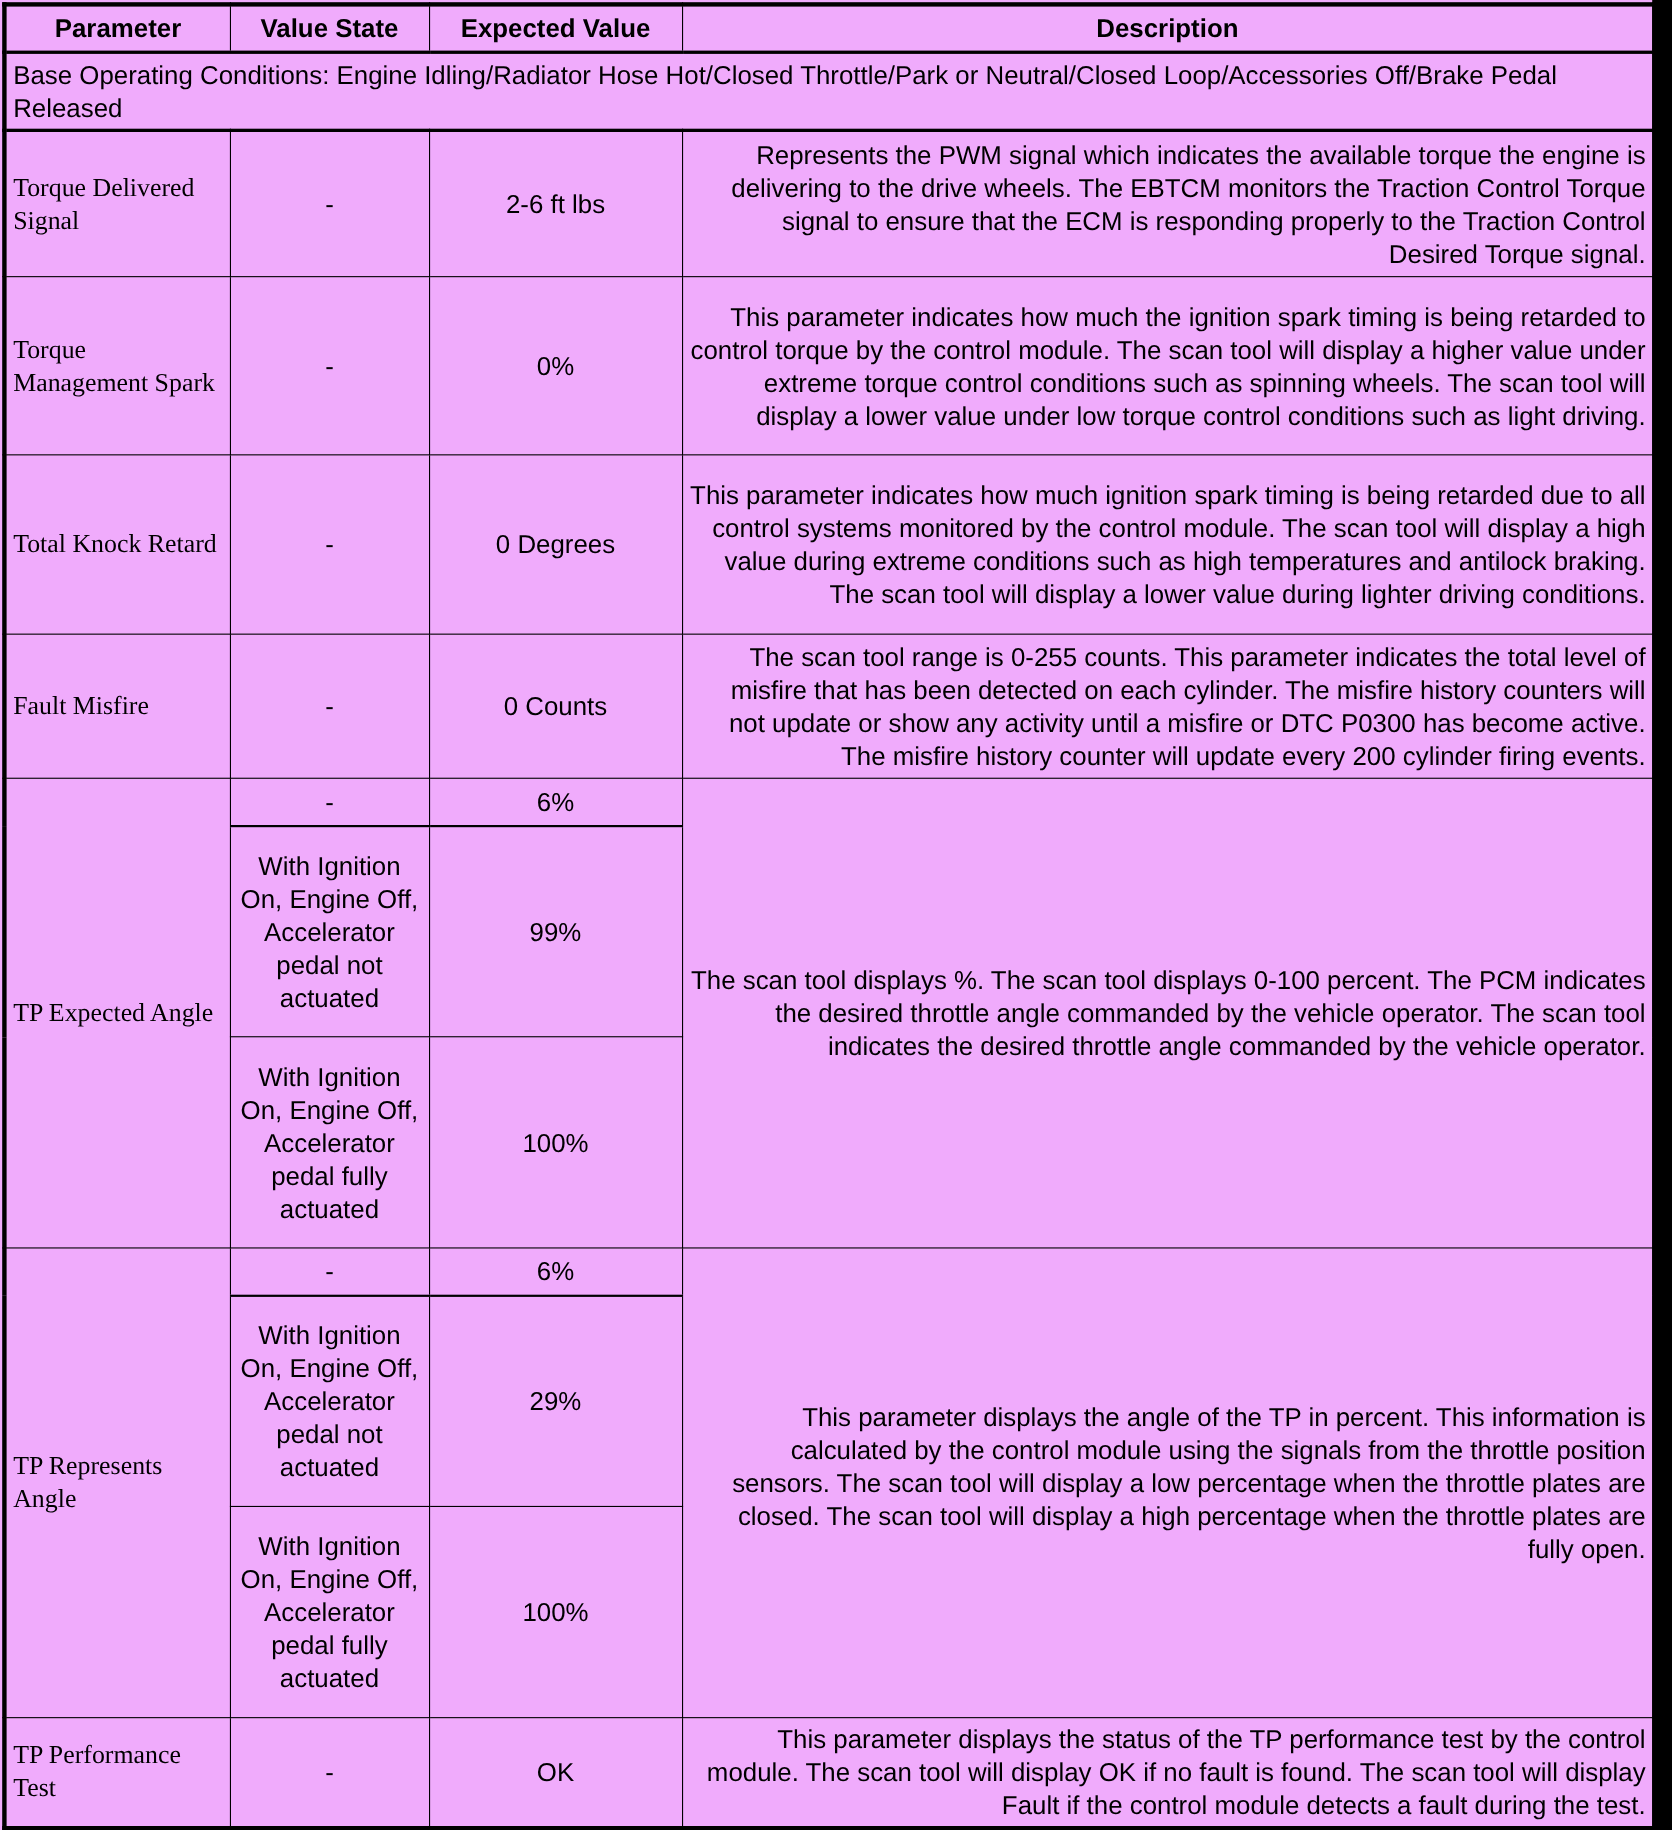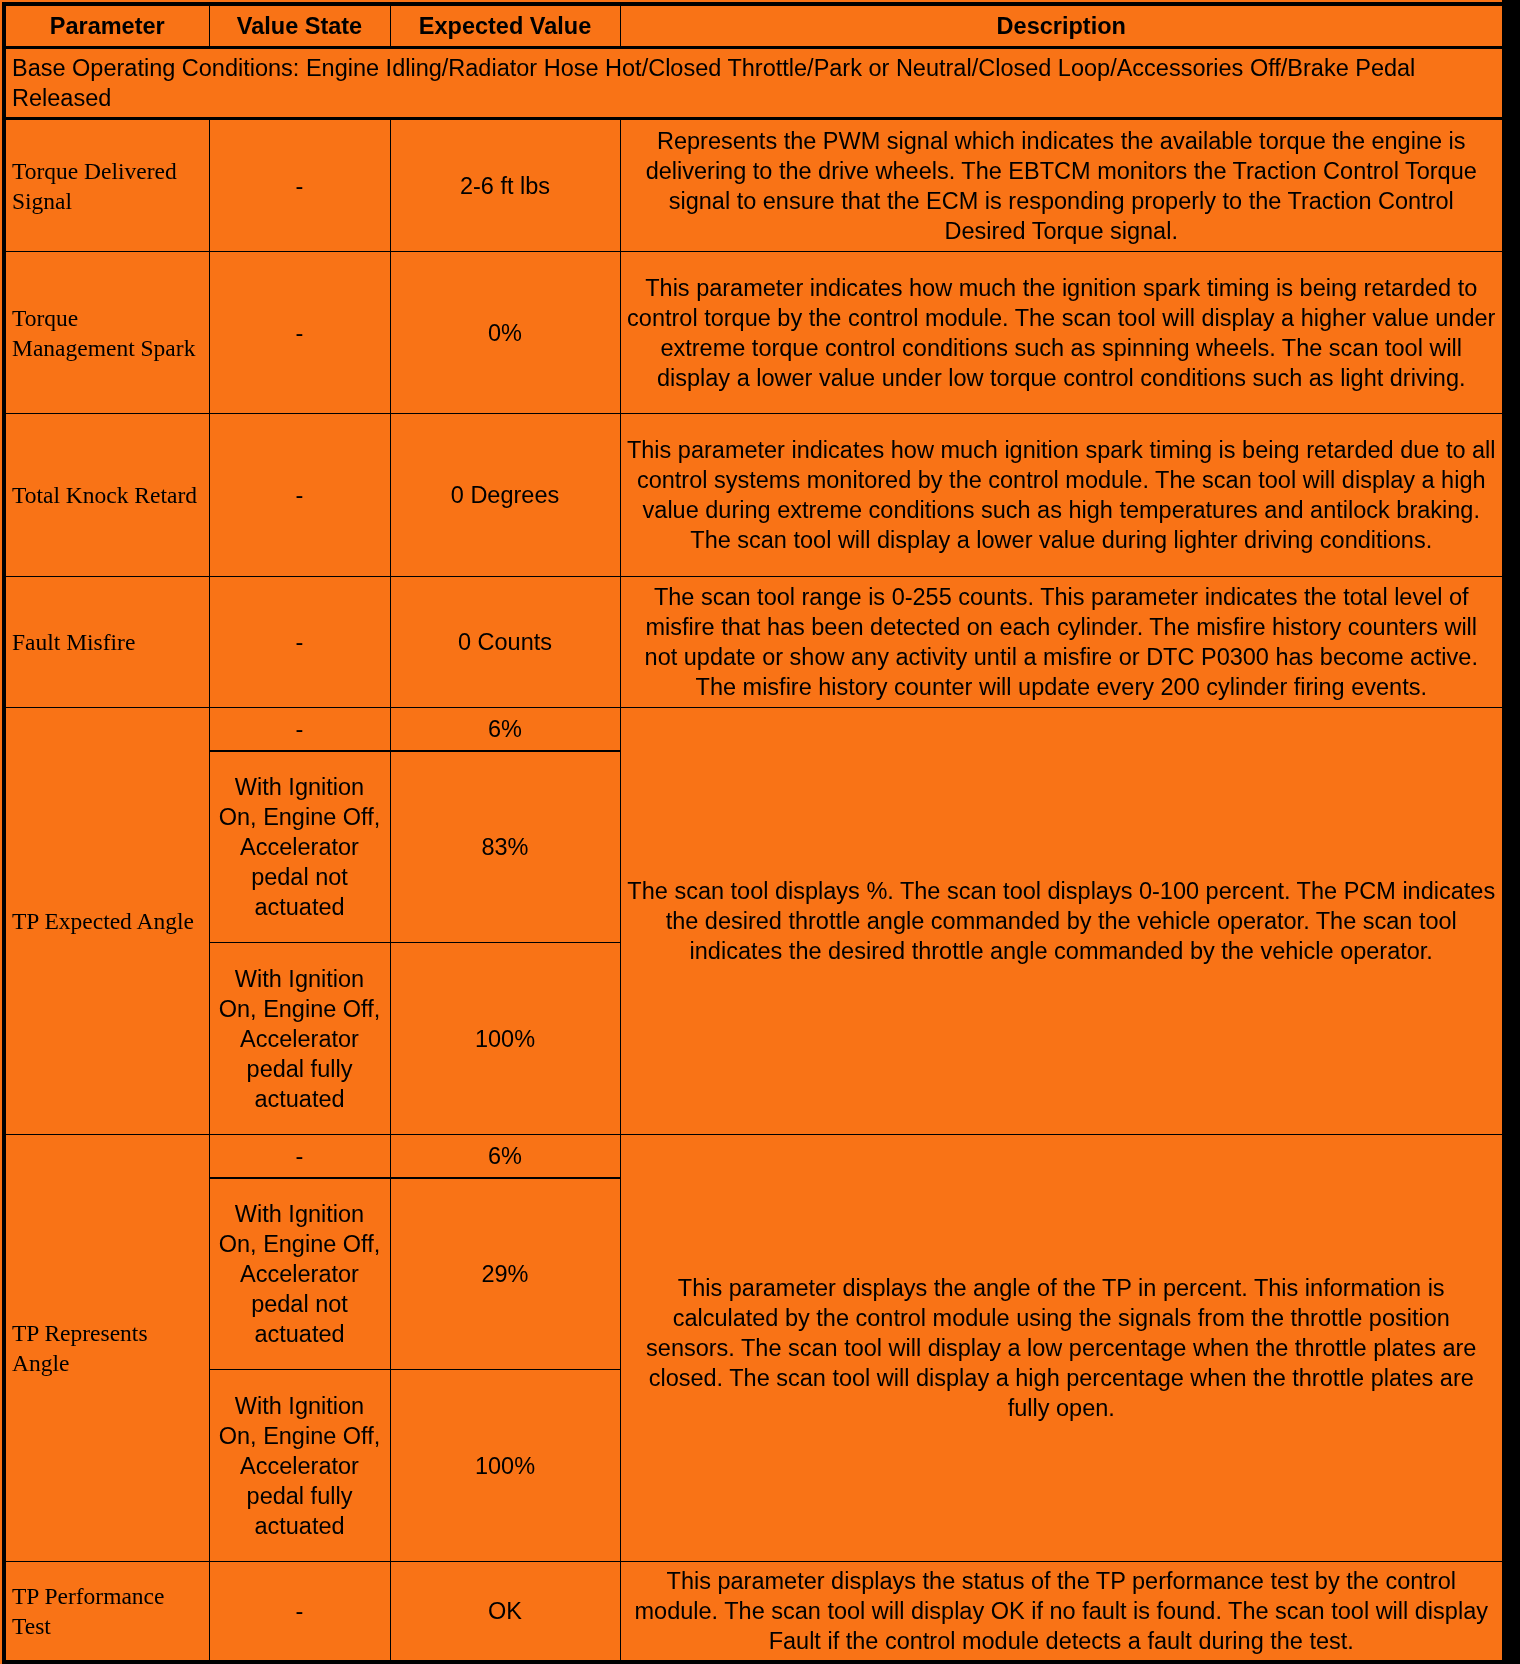--- a/index.html
+++ b/index.html
@@ -1,30 +1,30 @@
 <!DOCTYPE html>
 <html><head>
 <meta charset="utf-8">
 <style>
   html, body { margin: 0; padding: 0; background: #ffffff; }
   body { width: 1520px; height: 1664px; overflow: hidden; position: relative; }
-  .frame { position: absolute; left: 0; top: 0; width: 1520px; height: 1664px; background: #f97316; }
+  .frame { position: absolute; left: 0; top: 0; width: 1520px; height: 1664px; background: #f0abfc; }
   .right-bar { position: absolute; left: 1502px; top: 0; width: 18px; height: 1664px; background: #000; }
   table {
     position: absolute; left: 2px; top: 2px;
     width: 1500px; border-collapse: collapse; table-layout: fixed;
     font-family: "Liberation Sans", sans-serif; font-size: 23.5px; line-height: 30px; color: #000;
   }
   td, th { border: 1.5px solid #000; padding: 0 6px; vertical-align: middle; }
   th { font-weight: bold; text-align: center; height: 40px; border-bottom: 3px solid #000; border-top: 3px solid #000; }
   table { border: 4px solid #000; }
   .base { font-weight: normal; text-align: left; height: 68px; border-bottom: 3px solid #000; line-height: 30px; }
   .param { text-align: left; font-family: Liberation Serif, serif; }
   .state, .value { text-align: center; }
-  .desc { text-align: center; }
+  .desc { text-align: right; }
   .sub-dash td.state, .sub-dash td.value { border-bottom: 2.5px solid #000; }
 </style>
 </head>
 <body>
 
 <div class="frame">
   <div class="right-bar"></div>
   <table>
     <colgroup>
       <col style="width:205px">
@@ -74,21 +74,21 @@
       </tr>
 
       <tr class="sub-dash" style="height:43px">
         <td rowspan="3" class="param">TP Expected Angle</td>
         <td class="state">-</td>
         <td class="value">6%</td>
         <td rowspan="3" class="desc">The scan tool displays %. The scan tool displays 0-100 percent. The PCM indicates the desired throttle angle commanded by the vehicle operator. The scan tool indicates the desired throttle angle commanded by the vehicle operator.</td>
       </tr>
       <tr style="height:192px">
         <td class="state">With Ignition On, Engine Off, Accelerator pedal not actuated</td>
-        <td class="value">83%</td>
+        <td class="value">99%</td>
       </tr>
       <tr style="height:192px">
         <td class="state">With Ignition On, Engine Off, Accelerator pedal fully actuated</td>
         <td class="value">100%</td>
       </tr>
 
       <tr class="sub-dash" style="height:43px">
         <td rowspan="3" class="param">TP Represents Angle</td>
         <td class="state">-</td>
         <td class="value">6%</td>

